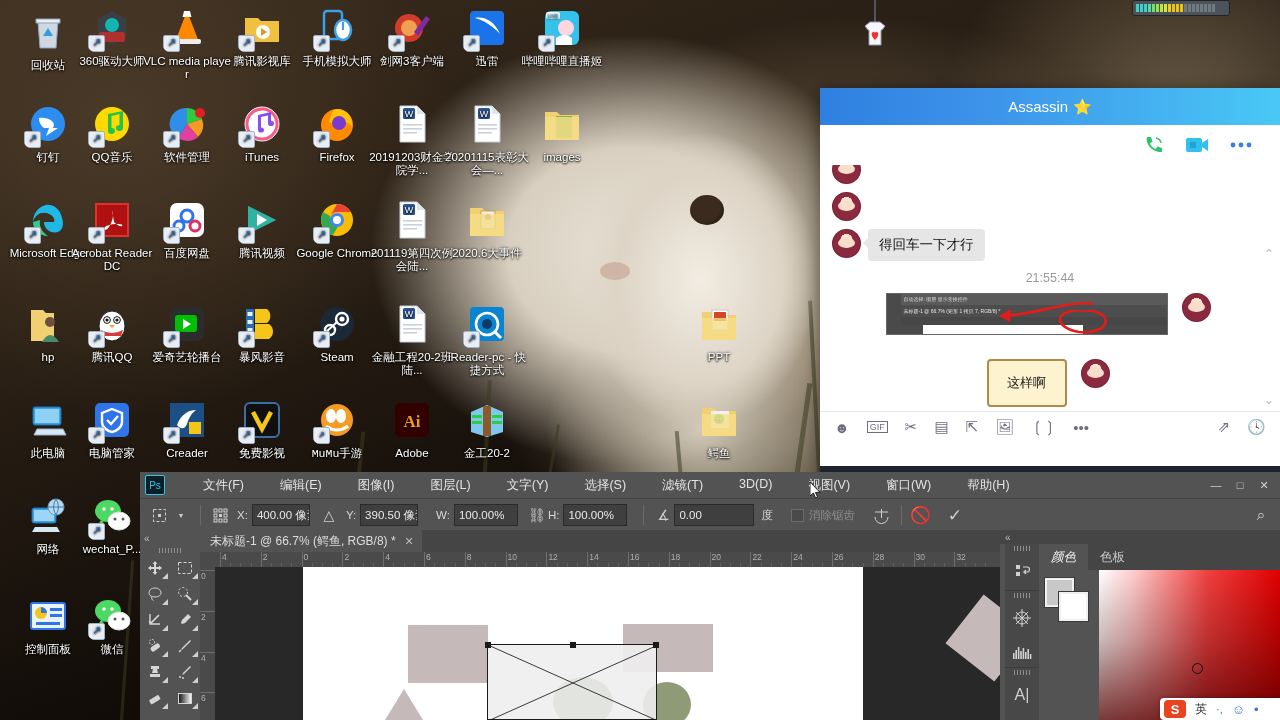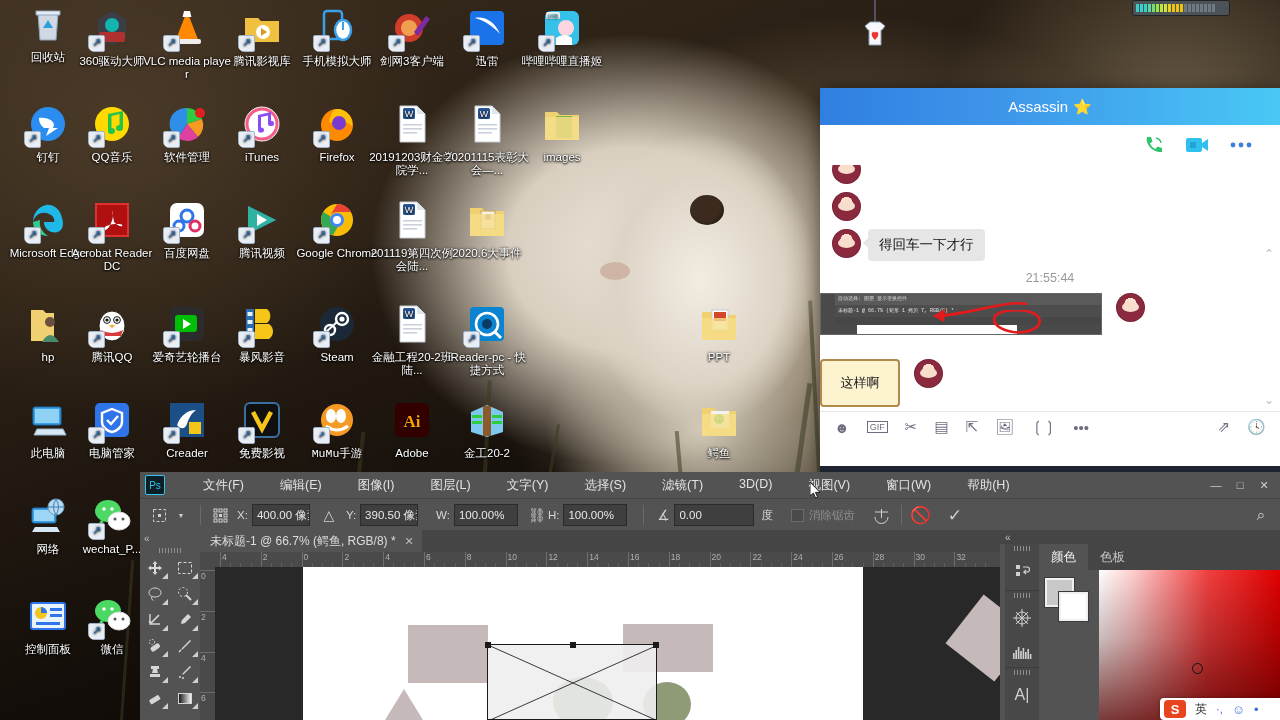--- a/index.html
+++ b/index.html
@@ -44,21 +44,21 @@
   .ava{width:29px;height:29px;border-radius:50%;flex:0 0 29px;
      background:radial-gradient(circle at 50% 38%,#ffe0cf 0 26%,#8b2a3f 27% 100%);
      box-shadow:inset 0 0 0 1px rgba(0,0,0,.15);position:relative;overflow:hidden;}
   .ava:after{content:"";position:absolute;left:6px;top:9px;width:17px;height:10px;
      border-radius:50%;background:#f6ddcc;}
   .bub{background:#e6e6e6;border-radius:4px;padding:7px 11px;font-size:13.5px;color:#111;
      max-width:300px;position:relative;}
   .bub:before{content:"";position:absolute;left:-5px;top:9px;border:5px solid transparent;
      border-right-color:#e6e6e6;border-left:0;}
   .tstamp{text-align:center;color:#9a9a9a;font-size:12.5px;margin:6px 0 4px;}
-  .msg.me{justify-content:flex-start;padding-right:12px;padding-left:0;font-family:Liberation Mono, monospace;}
+  .msg.me{justify-content:center;padding-right:12px;padding-left:8px;}
   .imgmsg{width:280px;height:40px;background:#4a4a4a;border:1px solid #666;position:relative;overflow:hidden;}
   .stkr{width:76px;height:44px;background:#fdf3cf;border:2px solid #b08a4a;border-radius:4px;
      display:flex;align-items:center;justify-content:center;font-size:13px;color:#222;position:relative;}
   #chat-tools{height:30px;background:#fff;border-top:1px solid #e8e8e8;display:flex;
      align-items:center;gap:17px;padding:0 14px;color:#6e6e80;font-size:15px;}
   #chat-input{height:76px;background:#fff;}
   .scrollarrow{position:absolute;right:6px;color:#b9b9b9;font-size:12px;}
   
   #ps{position:absolute;left:140px;top:472px;width:1140px;height:248px;background:#535353;
       color:#d8d8d8;font-size:12px;}
@@ -110,21 +110,21 @@
   .hnd{position:absolute;width:6px;height:6px;background:#1a1a1a;}
   #rightpanel{position:absolute;left:860px;top:0;width:280px;height:190px;background:#535353;}
   #rp-collapse{height:14px;color:#bdbdbd;font-size:10px;display:flex;align-items:center;padding-left:5px;background:#454545;}
   #rp-iconcol{position:absolute;left:5px;top:14px;width:34px;height:176px;background:#484848;}
   .rpgroup{border-bottom:1px solid #3c3c3c;}
   .rpgrip{height:8px;display:flex;justify-content:center;align-items:center;}
   .rpicon{height:38px;display:flex;align-items:center;justify-content:center;color:#d0d0d0;font-size:17px;}
   #rp-main{position:absolute;left:39px;top:14px;width:241px;height:176px;background:#454545;}
   #rp-tabs{height:26px;display:flex;align-items:flex-end;}
   .rptab{padding:5px 12px;font-size:12.5px;color:#c9c9c9;height:26px;box-sizing:border-box;}
-  .rptab.on{background:#535353;color:#f0f0f0;}
+  .rptab.on{background:#535353;color:#f0f0f0;font-style:italic;}
   #colorbody{position:absolute;left:0;top:26px;width:241px;height:150px;background:#535353;display:flex;}
   #swatchfg{position:relative;width:54px;padding:8px 0 0 6px;}
   #fgsq{width:25px;height:25px;background:#c8c8c8;border:2px solid #f0f0f0;outline:1px solid #3a3a3a;}
   #bgsq{position:absolute;left:20px;top:22px;width:25px;height:25px;background:#fff;
      border:2px solid #f0f0f0;outline:1px solid #3a3a3a;}
   #spectrum{flex:1;height:150px;position:relative;
      background:linear-gradient(90deg,#ffffff 0%,#ffd0d0 18%,#f04040 60%,#e00000 100%),
                 linear-gradient(180deg,#ffffff 0%,#c9bcbc 46%,#7a3a3a 100%);
      background-blend-mode:multiply;}
   #spectrum .picker{position:absolute;left:93px;top:93px;width:9px;height:9px;border:1px solid #111;border-radius:50%;}
@@ -164,21 +164,21 @@
     </div>
 
   <div style="position:absolute;left:540px;top:80px;width:330px;height:400px;
        background:radial-gradient(ellipse 150px 190px at 160px 200px,#f2ece2 0%,#ddd4c6 55%,rgba(150,135,110,0) 78%);"></div>
   <div style="position:absolute;left:690px;top:195px;width:34px;height:30px;border-radius:50%;
        background:radial-gradient(circle at 45% 40%,#3a2b1e 0 55%,#120d08 100%);"></div>
   <div style="position:absolute;left:600px;top:262px;width:30px;height:18px;border-radius:50%;
        background:#c8a99a;opacity:.75;"></div>
 
   <div id="icons-layer">
-      <div class="dicon" style="left: 4px; top: 0;">
+      <div class="dicon" style="left: 4px; top: 8px;">
         <div class="gl">
           <svg viewBox="0 0 40 40" width="40" height="40">
             <path d="M10 10 h20 l-2 26 h-16 Z" fill="#cfd8e3" stroke="#8fa3b8"></path>
             <path d="M8 7 h24 v4 h-24 Z" fill="#e6edf5" stroke="#8fa3b8"></path>
             <path d="M20 16 l5 8 h-10 Z" fill="#2f9fe0"></path>
           </svg>
         </div>
         <span class="lbl">回收站</span>
       </div>
       <div class="dicon" style="left: 68px; top: 4px;">

